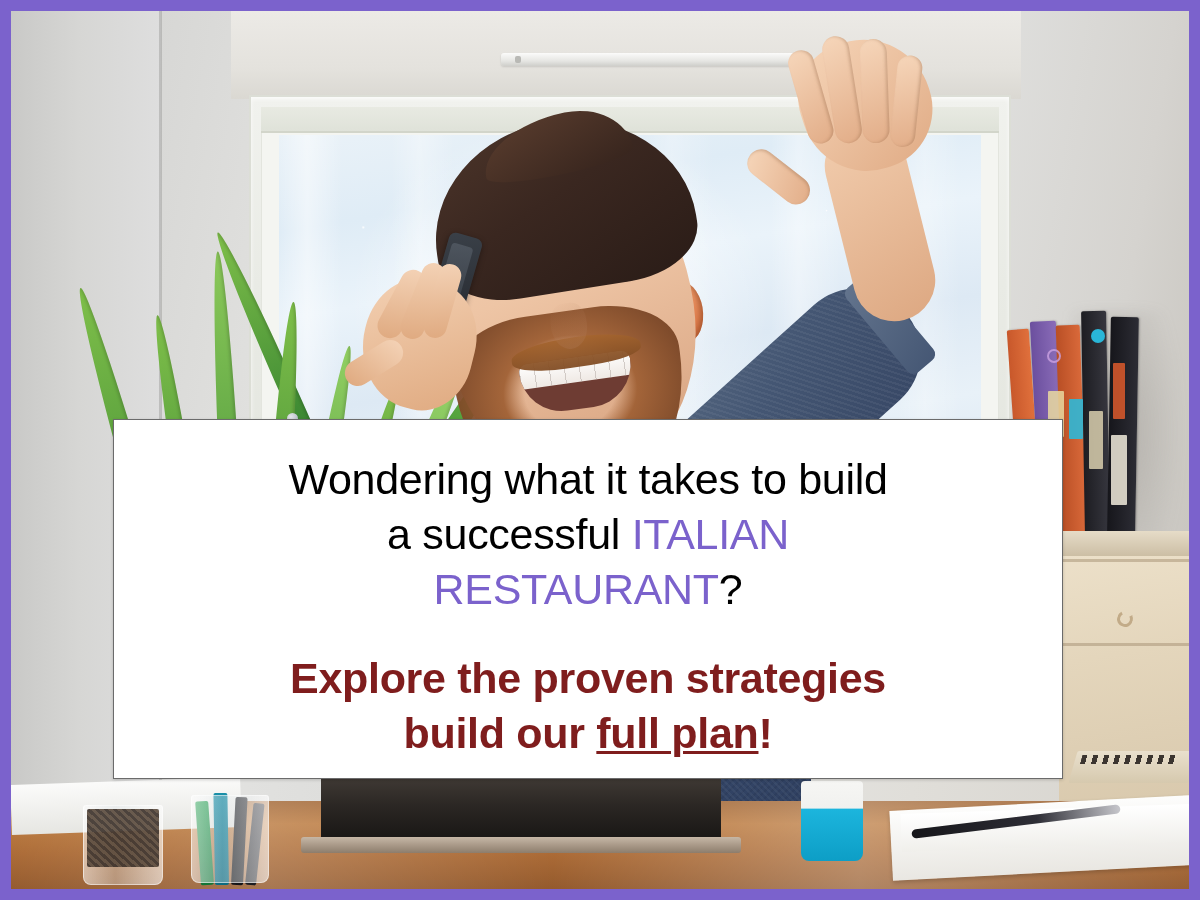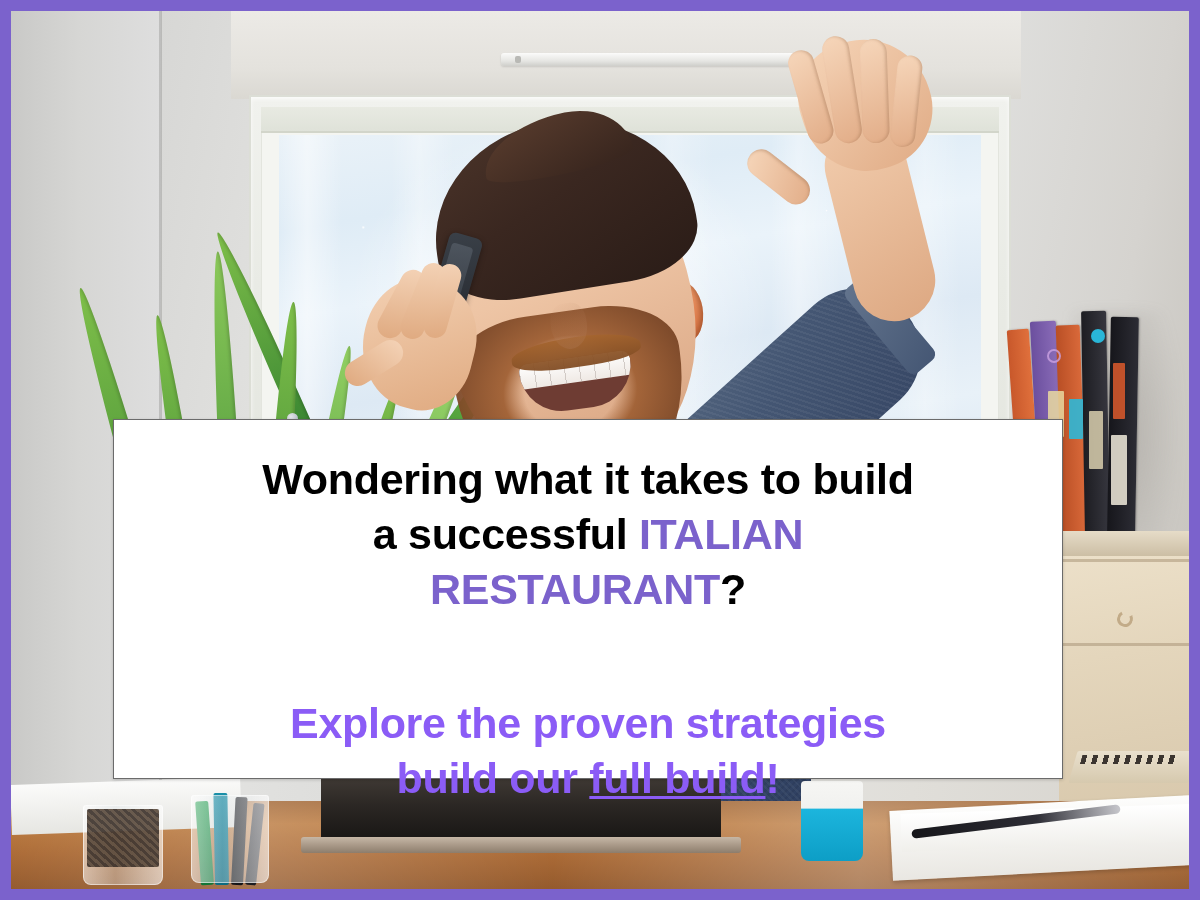--- a/index.html
+++ b/index.html
@@ -461,35 +461,35 @@
     background:#ffffff;
     border:1px solid #6b6b6b;
     box-shadow:0 1px 3px rgba(0,0,0,.18);
     display:flex; flex-direction:column;
     align-items:center; justify-content:flex-start;
     padding:32px 18px 18px;
     text-align:center;
   }
   .headline {
     font-family:"Liberation Sans", sans-serif;
-    font-weight:bold;
+    font-weight:normal;
     font-size:43px;
     line-height:1.28;
     color:#000000;
     letter-spacing:-.3px;
     max-width:760px;
   }
   .hl-accent { color:#7B62CC; }
   .subline {
-    margin-top:79px;
+    margin-top:34px;
     font-family:"Liberation Sans", sans-serif;
     font-weight:bold;
     font-size:43px;
     line-height:1.28;
-    color:#8b5cf6;
+    color:#7f1d1d;
     letter-spacing:-.3px;
     max-width:760px;
   }
   .sl-underline { text-decoration:underline; text-decoration-thickness:3px; text-underline-offset:3px; }
 </style>
 </head>
 <body>
 
 <div id="slide">
 
@@ -614,18 +614,18 @@
   <div id="text-card">
 
     <div class="headline">
       <span>Wondering what it takes to build</span><br>
       <span>a successful </span><span class="hl-accent">ITALIAN</span><br>
       <span class="hl-accent">RESTAURANT</span><span>?</span>
     </div>
 
     <div class="subline">
       <span>Explore the proven strategies</span><br>
-      <span>build our </span><span class="sl-underline">full build</span><span>!</span>
+      <span>build our </span><span class="sl-underline">full plan</span><span>!</span>
     </div>
 
   </div>
 
 </div>
 
 </body></html>

